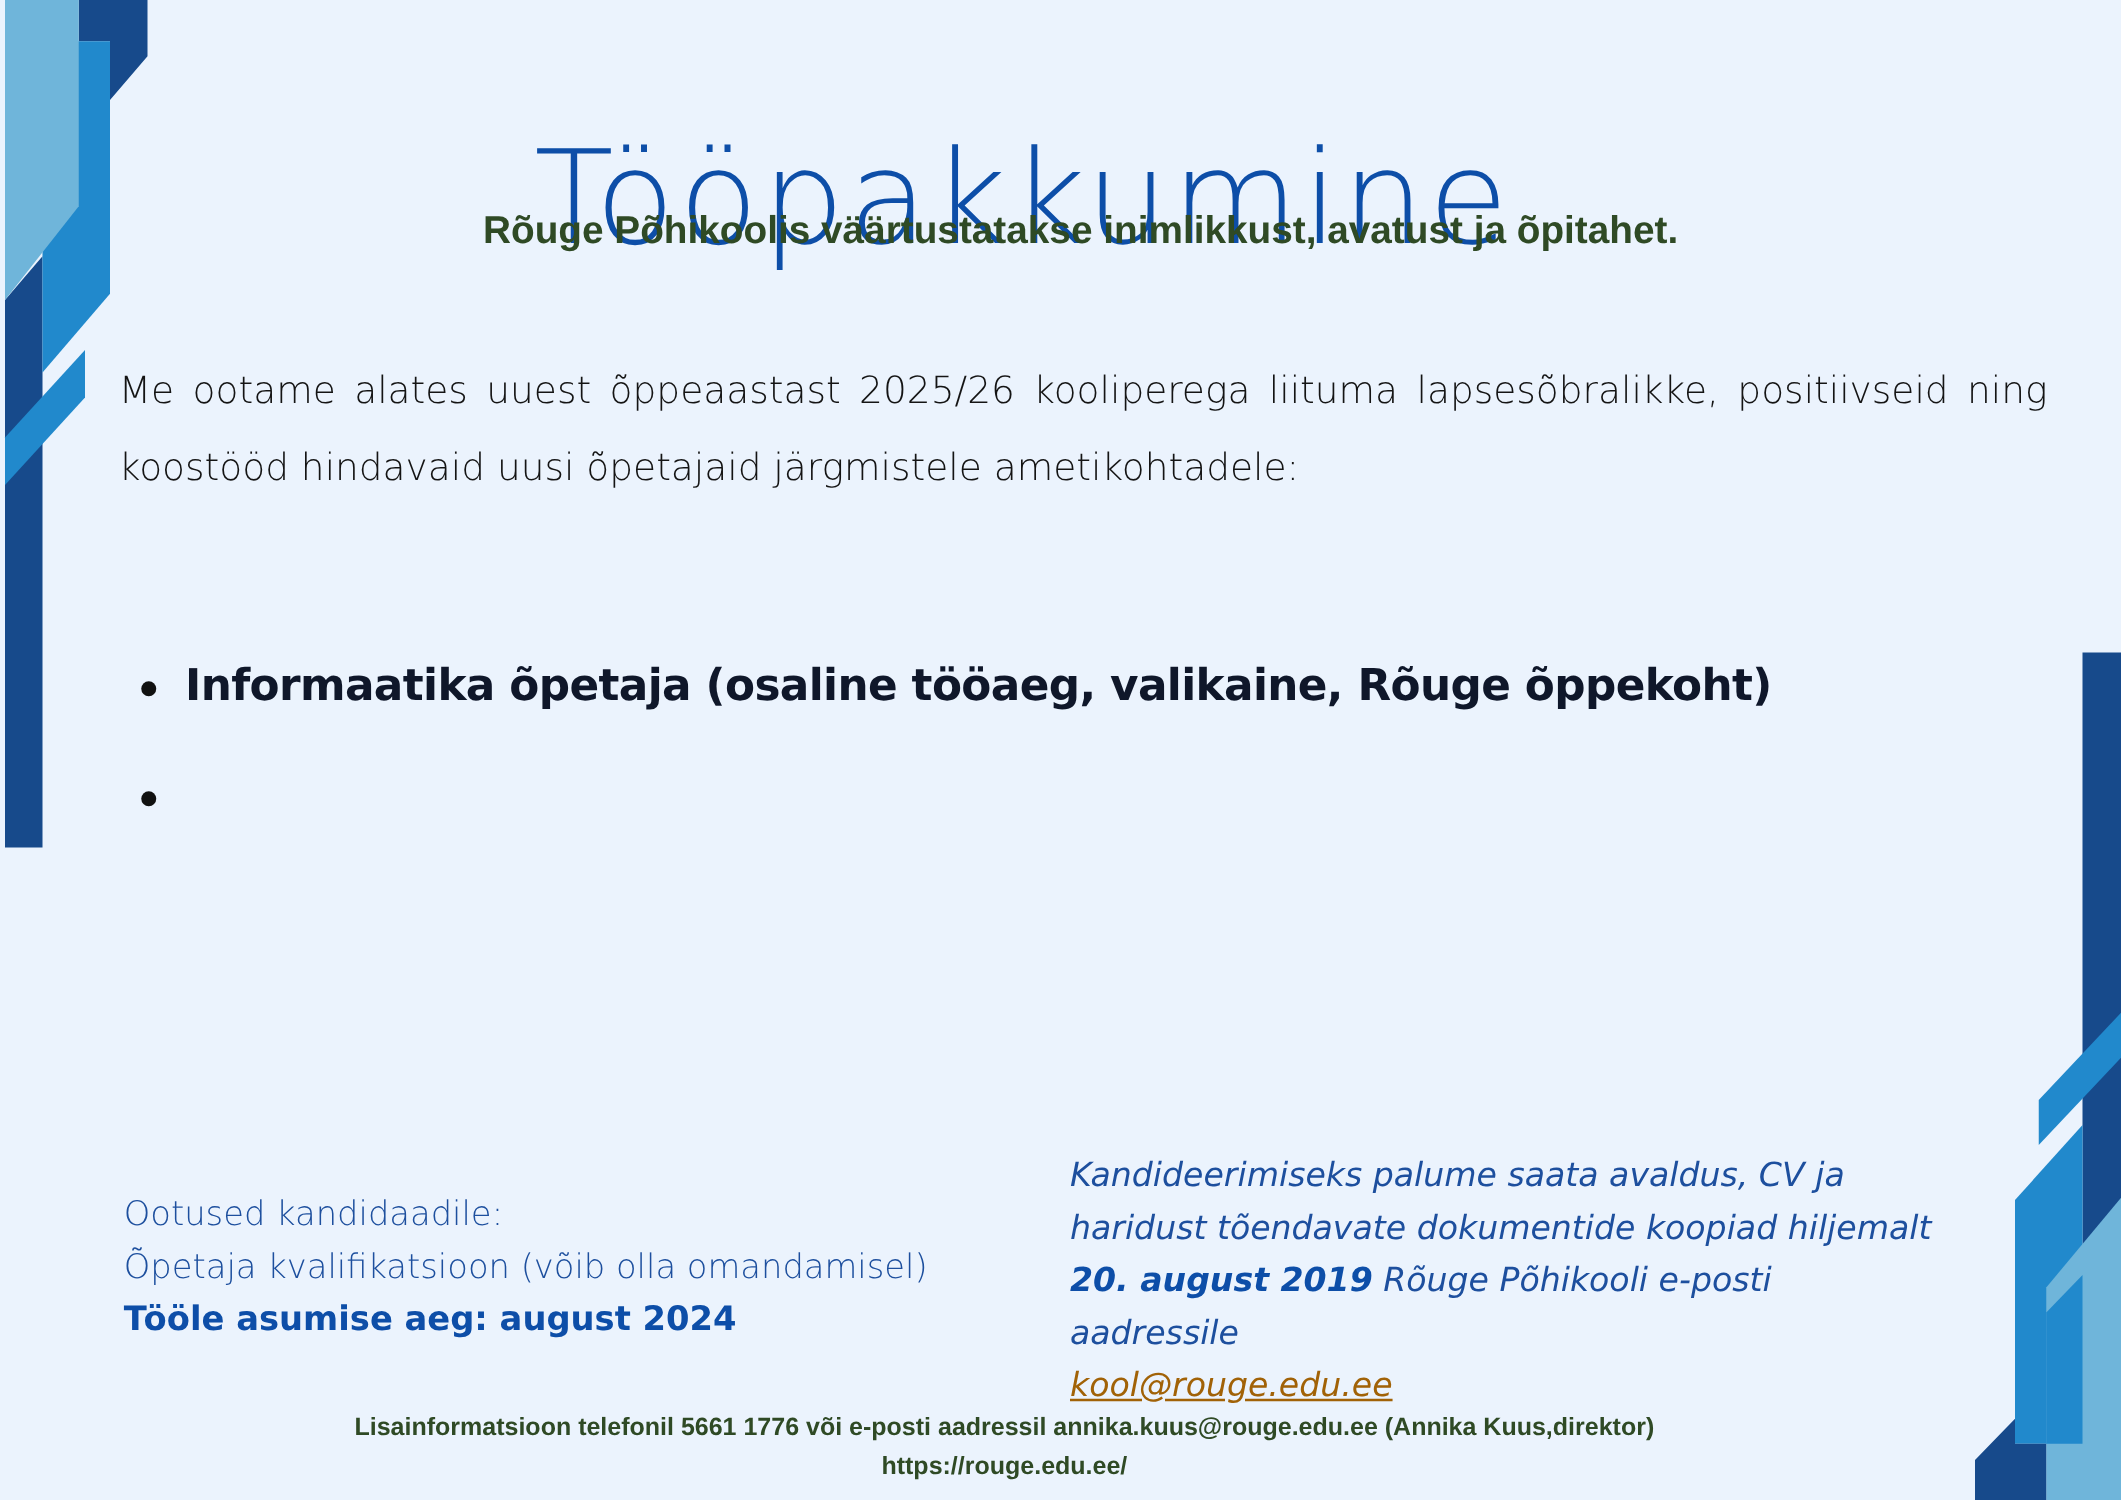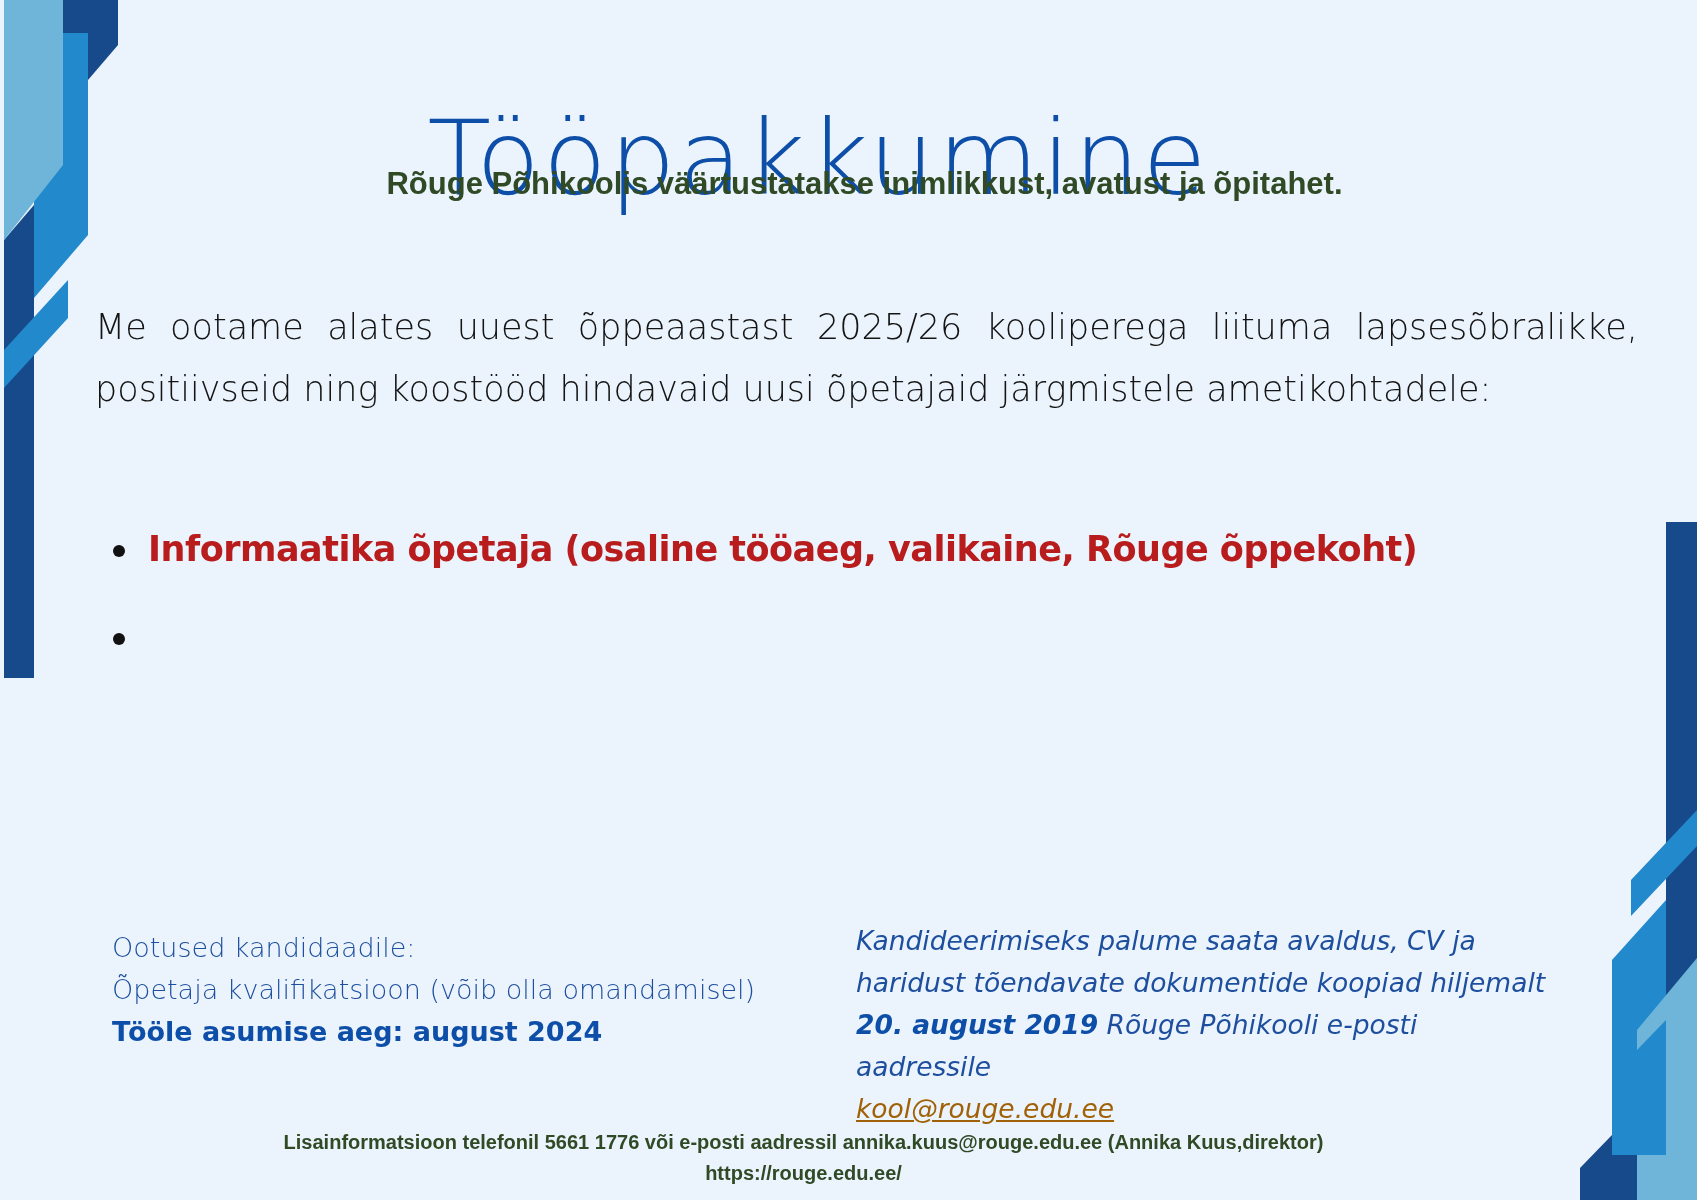--- a/index.html
+++ b/index.html
@@ -17,42 +17,42 @@
     font-size: 104px; letter-spacing: 3px; line-height: 1;
     margin-left: -30px;
   }
   .subtitle {
     position: absolute; left: 0; width: 1697px; top: 166px;
     text-align: center; color: #2f4a25;
     font-family: "Liberation Sans", sans-serif; font-weight: bold;
     font-size: 31px; margin-left: 16px;
   }
   .intro {
-    position: absolute; left: 95px; width: 1543px; top: 296px;
+    position: absolute; left: 95px; width: 1543px; top: 282px;
     color: #141414; font-family: "DejaVu Sans", sans-serif; font-weight: 300;
-    font-size: 35px; line-height: 62px; text-align: justify;
+    font-size: 30px; line-height: 62px; text-align: justify;
     margin: 0;
   }
   .positions {
     position: absolute; left: 113px; top: 505px; margin: 0; padding: 0;
     list-style: none;
   }
   .positions li {
     font-family: "DejaVu Sans", sans-serif; font-weight: bold;
-    font-size: 35px; color: #b91c1c; height: 88px; line-height: 60px;
+    font-size: 35px; color: #0f172a; height: 88px; line-height: 60px;
     display: flex; align-items: center; letter-spacing: -0.5px;
   }
   .positions li .bullet {
     display: inline-block; width: 12px; height: 12px; border-radius: 50%;
     background: #111; margin-right: 23px; margin-top: 4px;
   }
   .expect {
-    position: absolute; left: 99px; top: 927px;
+    position: absolute; left: 99px; top: 951px;
     color: #1d4f9e; font-family: "DejaVu Sans", sans-serif;
-    font-size: 27px; line-height: 42px; font-weight: 300; margin-left: 13px;
+    font-size: 27px; line-height: 42px; font-weight: 300;
   }
   .expect .bold { font-weight: bold; color: #0d4ea8; }
   .apply {
     position: absolute; left: 856px; top: 920px; width: 700px;
     color: #1d4f9e; font-family: "DejaVu Sans", sans-serif;
     font-size: 26.5px; line-height: 42px; font-weight: 300; font-style: italic;
   }
   .apply .bold { font-weight: bold; color: #0d4ea8; }
   .apply a { color: #a16207; text-decoration: underline; }
   .footer {

